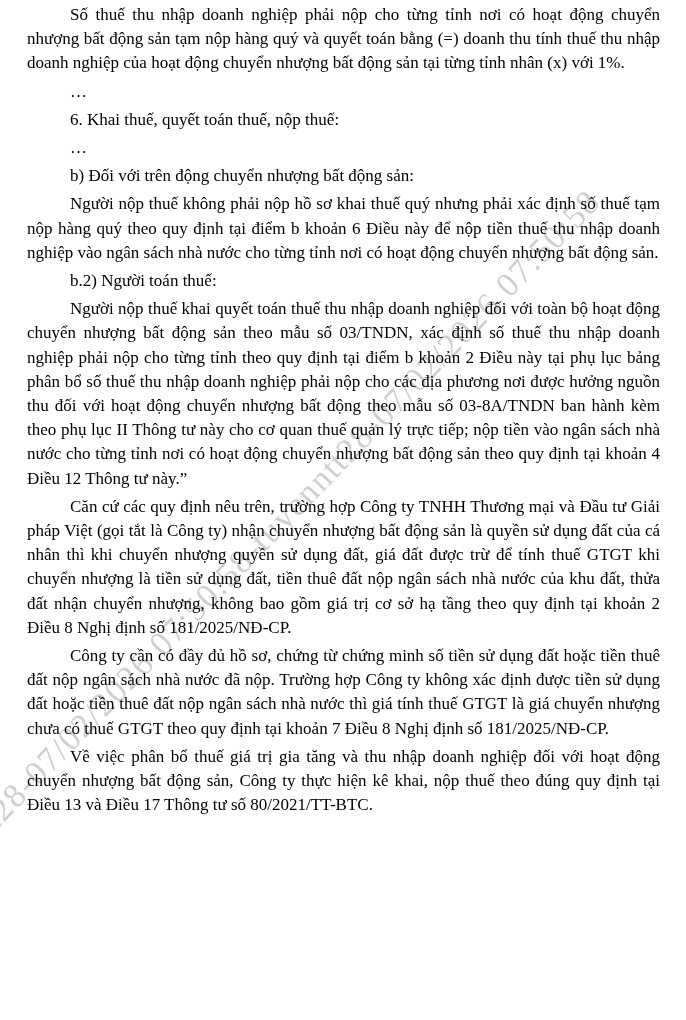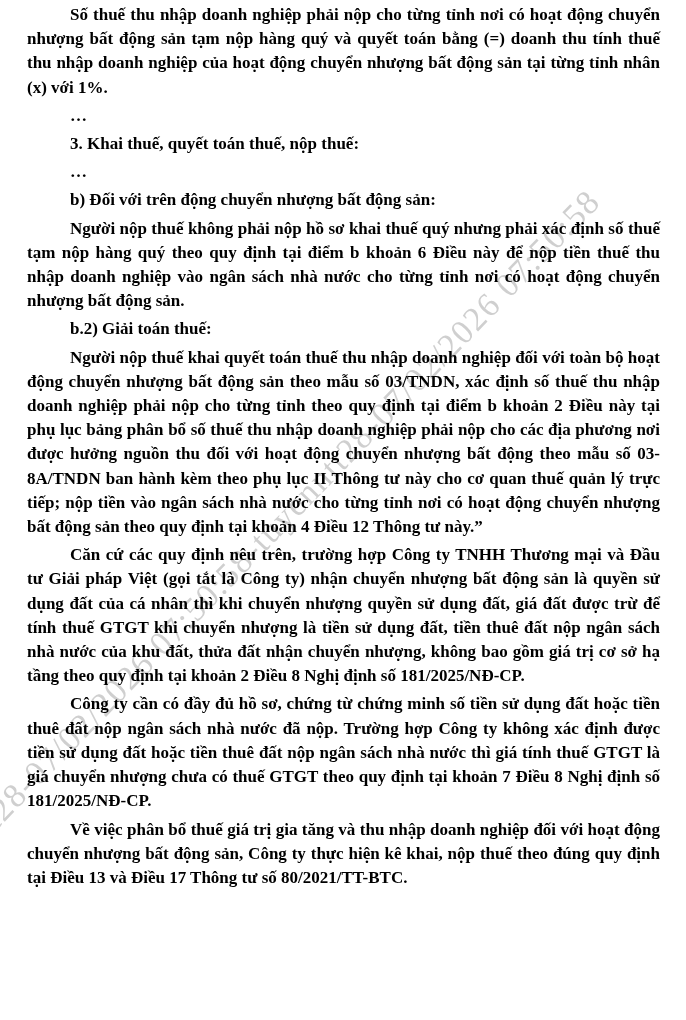--- a/index.html
+++ b/index.html
@@ -35,43 +35,42 @@
     position: relative;
     z-index: 1;
     padding: 3px 26px 0 27px;
     font-size: 17px;
     line-height: 24.2px;
     text-align: justify;
   }
   .content p {
     margin: 4px 0 0 0;
     text-indent: 43px;
-    font-weight: bold;
   }
   .content p.first {
     margin-top: 0;
   }
   .content p.ellipsis {
     text-align: left;
   }
 </style>
 </head>
 <body>
 
 <div class="page">
 
   <div class="watermark">tuyenntt28-07/02/2026 07:50:58-tuyenntt28-07/02/2026 07:50:58</div>
 
   <div class="content">
     <p class="first">Số thuế thu nhập doanh nghiệp phải nộp cho từng tỉnh nơi có hoạt động chuyển nhượng bất động sản tạm nộp hàng quý và quyết toán bằng (=) doanh thu tính thuế thu nhập doanh nghiệp của hoạt động chuyển nhượng bất động sản tại từng tỉnh nhân (x) với 1%.</p>
     <p class="ellipsis">…</p>
-    <p>3. Khai thuế, quyết toán thuế, nộp thuế:</p>
+    <p>6. Khai thuế, quyết toán thuế, nộp thuế:</p>
     <p class="ellipsis">…</p>
     <p>b) Đối với trên động chuyển nhượng bất động sản:</p>
     <p>Người nộp thuế không phải nộp hồ sơ khai thuế quý nhưng phải xác định số thuế tạm nộp hàng quý theo quy định tại điểm b khoản 6 Điều này để nộp tiền thuế thu nhập doanh nghiệp vào ngân sách nhà nước cho từng tỉnh nơi có hoạt động chuyển nhượng bất động sản.</p>
-    <p>b.2) Giải toán thuế:</p>
+    <p>b.2) Người toán thuế:</p>
     <p>Người nộp thuế khai quyết toán thuế thu nhập doanh nghiệp đối với toàn bộ hoạt động chuyển nhượng bất động sản theo mẫu số 03/TNDN, xác định số thuế thu nhập doanh nghiệp phải nộp cho từng tỉnh theo quy định tại điểm b khoản 2 Điều này tại phụ lục bảng phân bổ số thuế thu nhập doanh nghiệp phải nộp cho các địa phương nơi được hưởng nguồn thu đối với hoạt động chuyển nhượng bất động theo mẫu số 03-8A/TNDN ban hành kèm theo phụ lục II Thông tư này cho cơ quan thuế quản lý trực tiếp; nộp tiền vào ngân sách nhà nước cho từng tỉnh nơi có hoạt động chuyển nhượng bất động sản theo quy định tại khoản 4 Điều 12 Thông tư này.”</p>
     <p>Căn cứ các quy định nêu trên, trường hợp Công ty TNHH Thương mại và Đầu tư Giải pháp Việt (gọi tắt là Công ty) nhận chuyển nhượng bất động sản là quyền sử dụng đất của cá nhân thì khi chuyển nhượng quyền sử dụng đất, giá đất được trừ để tính thuế GTGT khi chuyển nhượng là tiền sử dụng đất, tiền thuê đất nộp ngân sách nhà nước của khu đất, thửa đất nhận chuyển nhượng, không bao gồm giá trị cơ sở hạ tầng theo quy định tại khoản 2 Điều 8 Nghị định số 181/2025/NĐ-CP.</p>
     <p>Công ty cần có đầy đủ hồ sơ, chứng từ chứng minh số tiền sử dụng đất hoặc tiền thuê đất nộp ngân sách nhà nước đã nộp. Trường hợp Công ty không xác định được tiền sử dụng đất hoặc tiền thuê đất nộp ngân sách nhà nước thì giá tính thuế GTGT là giá chuyển nhượng chưa có thuế GTGT theo quy định tại khoản 7 Điều 8 Nghị định số 181/2025/NĐ-CP.</p>
     <p>Về việc phân bổ thuế giá trị gia tăng và thu nhập doanh nghiệp đối với hoạt động chuyển nhượng bất động sản, Công ty thực hiện kê khai, nộp thuế theo đúng quy định tại Điều 13 và Điều 17 Thông tư số 80/2021/TT-BTC.</p>
   </div>
 
 </div>
 
 </body></html>

